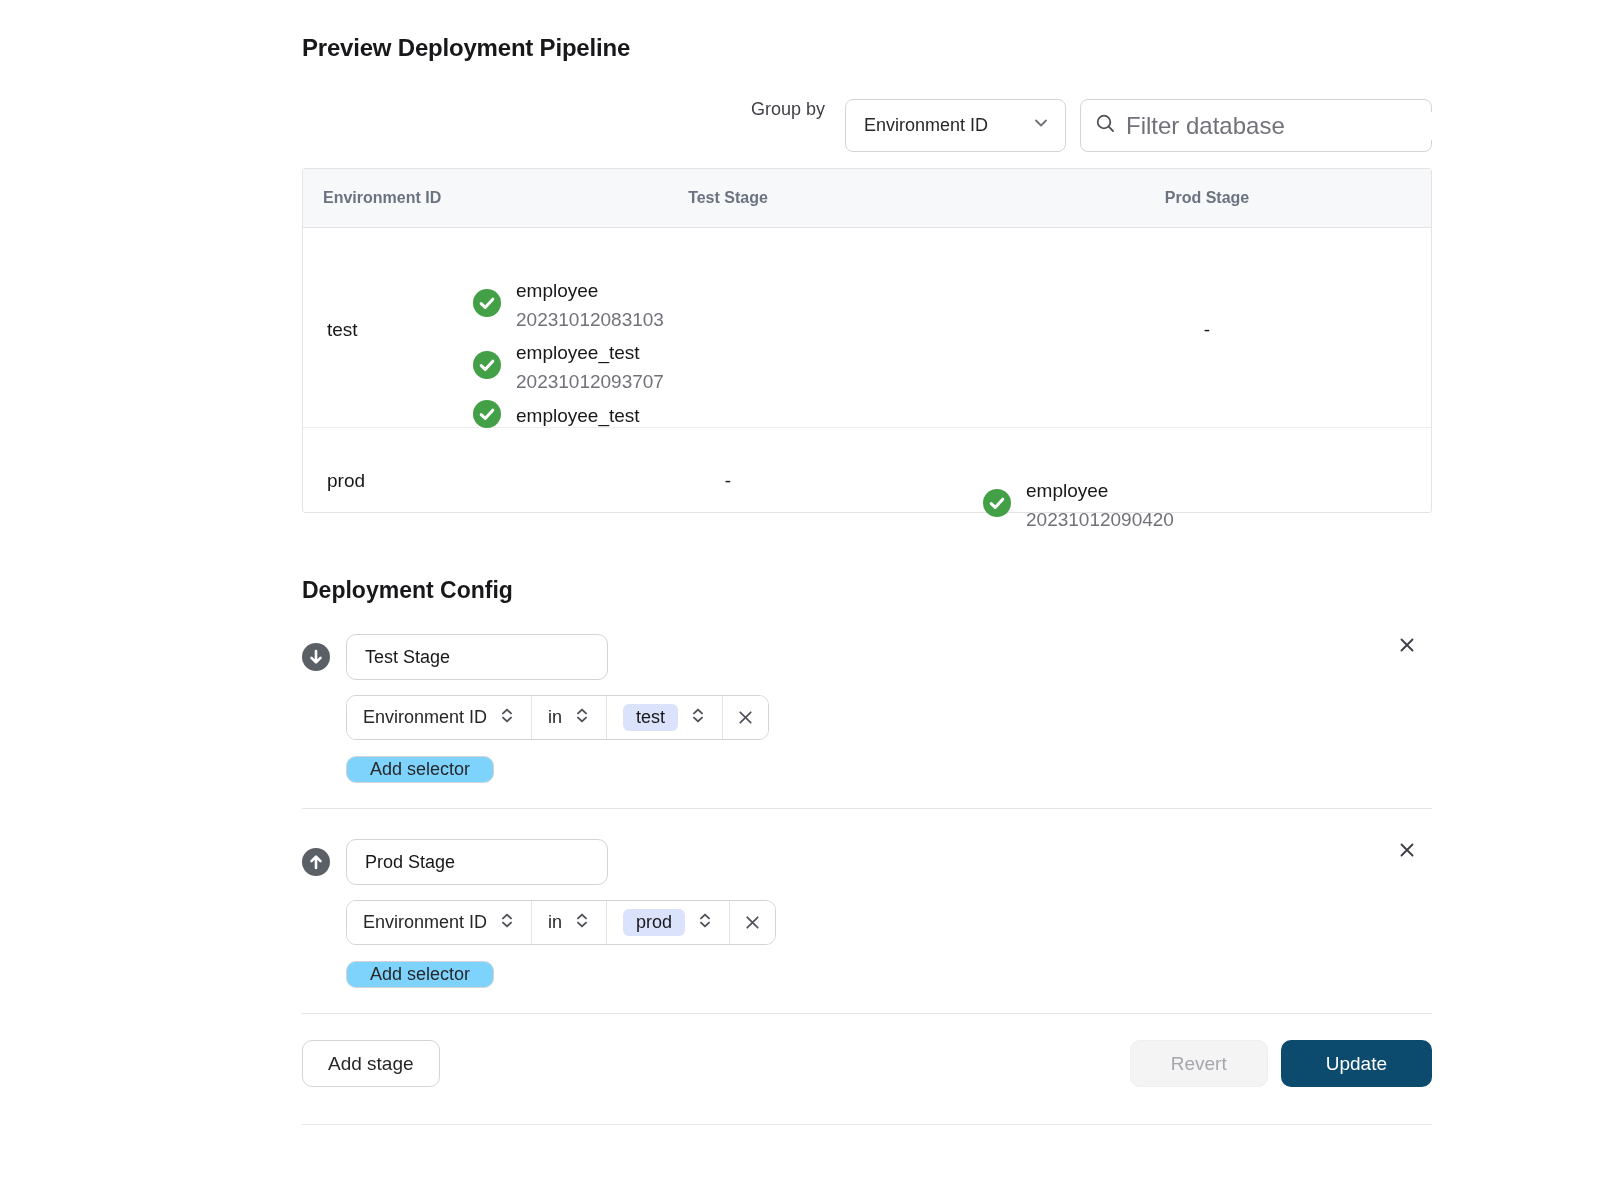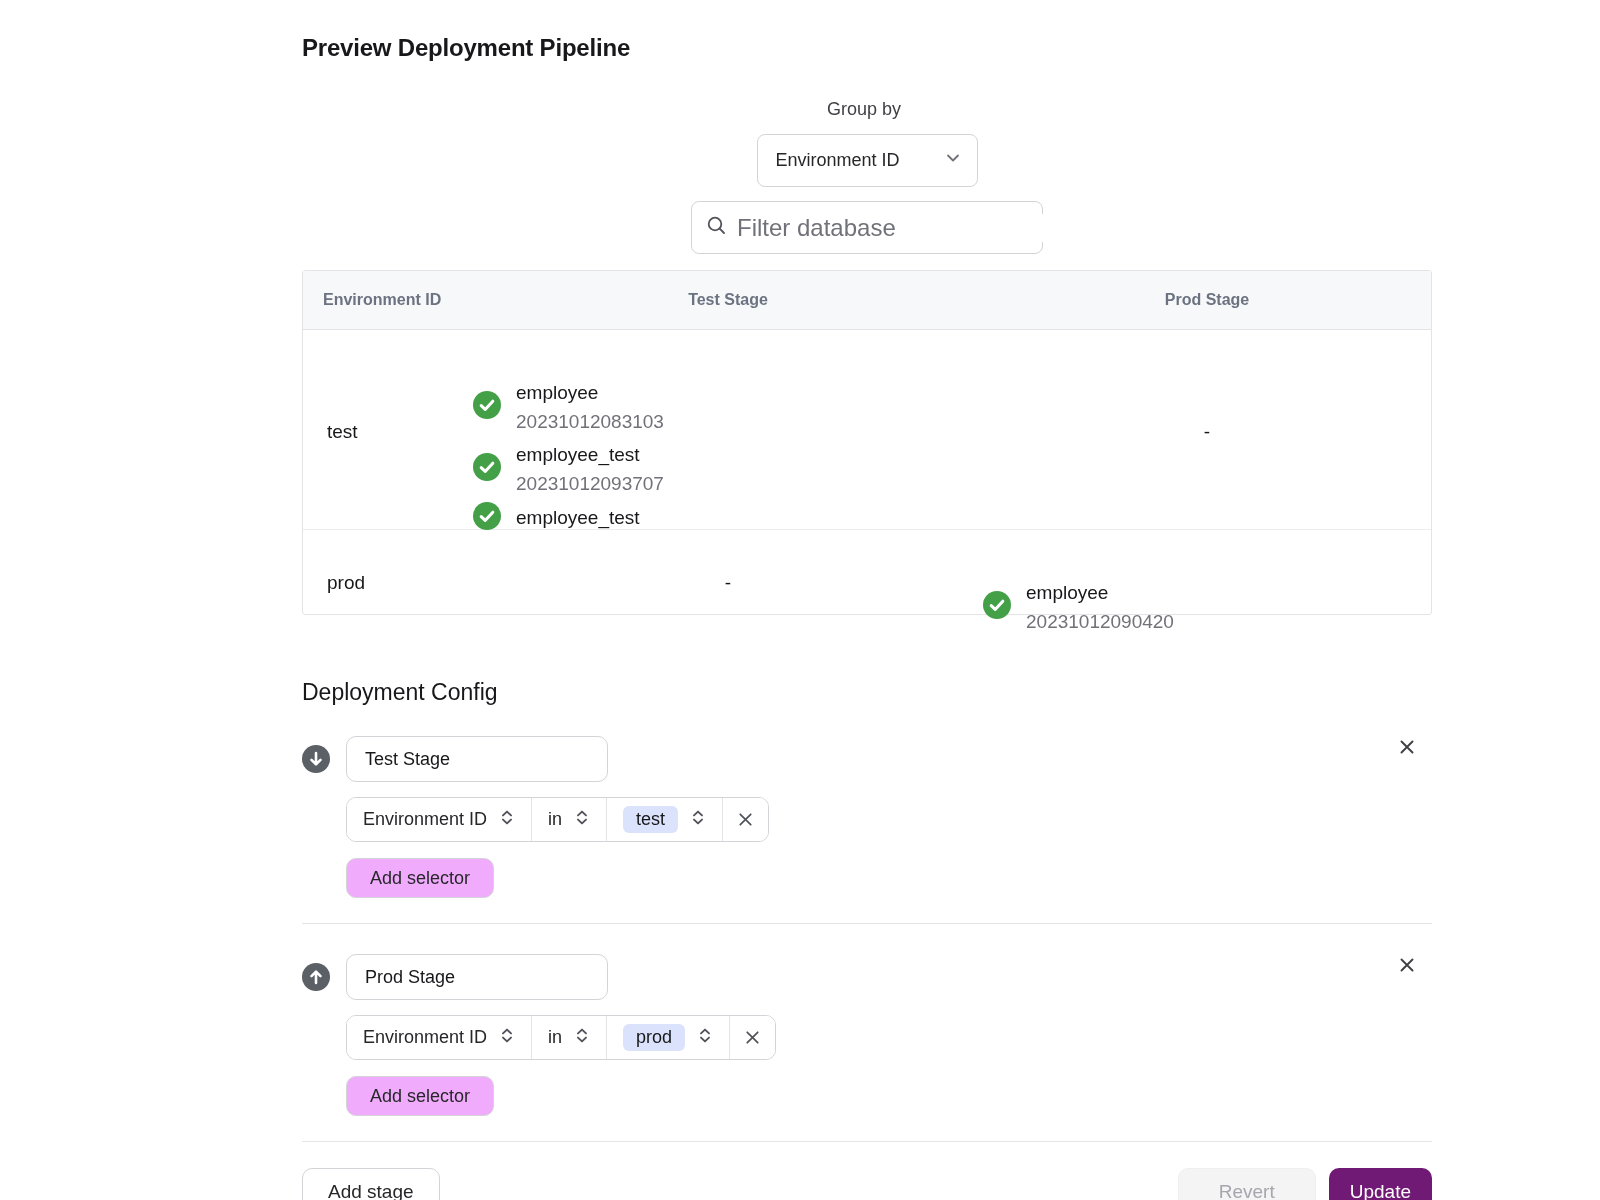--- a/index.html
+++ b/index.html
@@ -3,21 +3,21 @@
 <meta charset="utf-8">
 <style>
   * { box-sizing: border-box; margin: 0; padding: 0; }
   html,body { width: 1600px; height: 1200px; background: #ffffff;
     font-family: "Liberation Sans", sans-serif; color: #1f2329; }
   .content { position: absolute; left: 302px; top: 12px; width: 1130px; }
 
   .page-title { margin-top: 22px; font-size: 24px; font-weight: 700; color: #18181b; letter-spacing: -0.2px; }
 
   
-  .toolbar { margin-top: 37px; display: flex; justify-content: flex-end; align-items: center; gap: 14px; flex-direction: column; }
+  .toolbar { margin-top: 37px; display: flex; justify-content: flex-end; gap: 14px; }
   .groupby-label { font-size: 18px; color: #3f3f46; margin-right: 6px; }
   .select { width: 221px; height: 53px; border: 1px solid #d4d4d8; border-radius: 8px;
     display: flex; align-items: center; justify-content: space-between; padding: 0 16px 0 18px;
     font-size: 18px; color: #27272a; background: #fff; cursor: pointer; }
   .searchbox { width: 352px; height: 53px; border: 1px solid #d4d4d8; border-radius: 8px;
     display: flex; align-items: center; gap: 10px; padding: 0 14px; background: #fff; }
   .searchbox input { border: none; outline: none; flex: 1; font-size: 24px; color: #27272a;
     font-family: "Liberation Sans", sans-serif; }
   .searchbox input::placeholder { color: #71717a; }
 
@@ -31,50 +31,50 @@
   .tbody-row1 { height: 200px; border-bottom: 1px solid #ebedf0; }
   .tbody-row2 { height: 84px; }
   .env-cell { padding-left: 24px; font-size: 19px; color: #18181b; }
   .stage-cell { display: flex; flex-direction: column; align-items: flex-start; justify-content: center; gap: 3px; margin-top: 48px; }
   .deploy-entry { display: flex; align-items: center; gap: 15px; width: 214px; }
   .deploy-text .dname { font-size: 19px; color: #18181b; line-height: 1.55; }
   .deploy-text .dver { font-size: 19px; color: #71717a; line-height: 1.55; }
   .dash-cell { text-align: center; font-size: 19px; color: #18181b; }
 
   
-  .config-title { margin-top: 64px; font-size: 23px; font-weight: 400; color: #18181b; }
+  .config-title { margin-top: 64px; font-size: 23px; font-weight: 700; color: #18181b; }
   .stage-block { padding: 30px 0 25px 0; border-bottom: 1px solid #e4e4e7; }
   .stage-header { display: flex; align-items: center; gap: 16px; }
   .dir-circle { width: 28px; height: 28px; flex: none; }
   .stage-name-input { width: 262px; height: 46px; border: 1px solid #d4d4d8; border-radius: 10px;
     display: flex; align-items: center; padding: 0 18px; font-size: 18px; color: #18181b; background: #fff; }
   .stage-close { margin-left: auto; margin-right: 14px; align-self: flex-start;
     width: 22px; height: 22px; display: flex; align-items: center; justify-content: center;
     background: none; border: none; cursor: pointer; }
 
   .selector-row { margin: 15px 0 0 44px; display: inline-flex; align-items: stretch;
     border: 1px solid #d4d4d8; border-radius: 10px; height: 45px; overflow: hidden; background: #fff; }
   .seg { display: flex; align-items: center; gap: 12px; padding: 0 16px;
     border-right: 1px solid #e4e4e7; font-size: 18px; color: #27272a; cursor: pointer; background: #fff; border-top:none; border-bottom:none; border-left:none; }
   .seg:last-child { border-right: none; }
   .seg-x { padding: 0 13px; }
   .pill { background: #dbe2fb; border-radius: 6px; padding: 3px 13px; font-size: 18px; color: #18181b; }
 
-  .add-selector { margin: 16px 0 0 44px; height: 40px; padding: 0 23px; border: 1px solid #d4d4d8;
-    border-radius: 10px; background: #f0abfc; font-size: 18px; color: #27272a; cursor: pointer;
+  .add-selector { margin: 16px 0 0 44px; height: 27px; padding: 0 23px; border: 1px solid #d4d4d8;
+    border-radius: 10px; background: #7dd3fc; font-size: 18px; color: #27272a; cursor: pointer;
     display: inline-flex; align-items: center; font-family: "Liberation Sans", sans-serif; }
 
   
   .footer { margin-top: 26px; display: flex; align-items: center; }
   .btn { height: 47px; border-radius: 10px; font-size: 19px; cursor: pointer;
     display: inline-flex; align-items: center; justify-content: center;
     font-family: "Liberation Sans", sans-serif; }
   .btn-outline { padding: 0 25px; background: #fff; border: 1px solid #d4d4d8; color: #27272a; }
   .btn-revert { margin-left: auto; padding: 0 40px; background: #f4f4f5; border: 1px solid #efeff1; color: #a6a6ad; }
-  .btn-update { margin-left: 13px; padding: 0 21px; background: #701a75; border: none; color: #ffffff; }
+  .btn-update { margin-left: 13px; padding: 0 45px; background: #0c4a6e; border: none; color: #ffffff; }
   .bottom-rule { height: 38px; border-bottom: 1px solid #e9e9ec; }
 </style>
 </head>
 <body>
 
 <div class="content">
 
   <div class="page-title">Preview Deployment Pipeline</div>
 
   <div class="toolbar">

